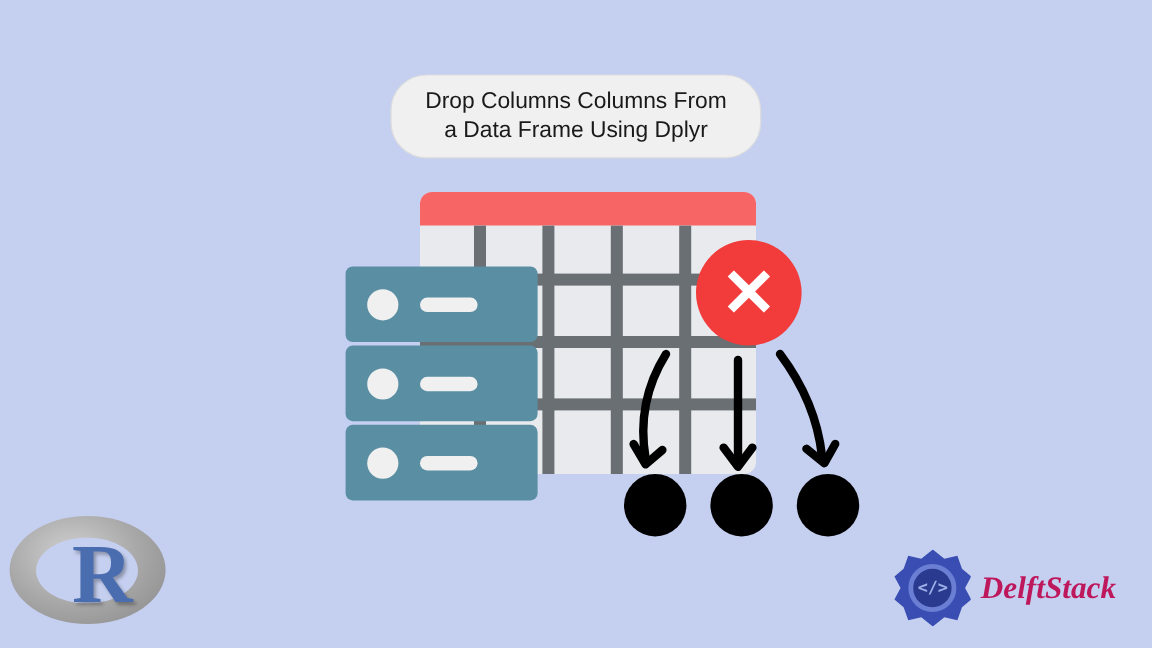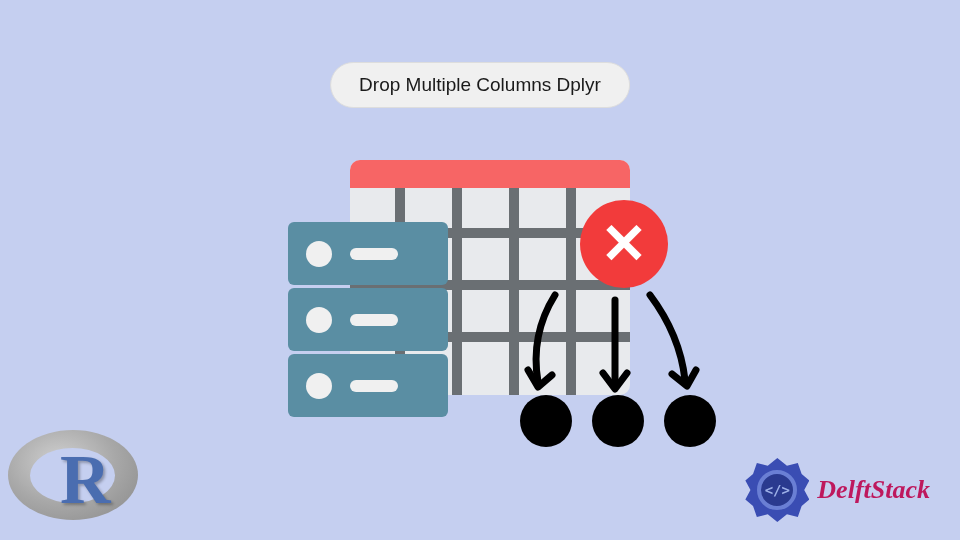--- a/index.html
+++ b/index.html
@@ -222,21 +222,22 @@
   font-style: italic;
   color: #be185d;
   font-weight: 600;
   font-family: Georgia, serif;
 }
 </style>
 </head>
 <body>
 
 <div class="title-pill">
-  <span>Drop Multiple Columns Dplyr</span><br>
+  <span>Drop Columns Columns From</span><br>
+  <span>a Data Frame Using Dplyr</span>
 </div>
 
 <div class="illustration">
   <div class="table-bg"></div>
   <div class="table-header"></div>
   <div class="grid-v gv1"></div>
   <div class="grid-v gv2"></div>
   <div class="grid-v gv3"></div>
   <div class="grid-v gv4"></div>
   <div class="grid-h gh1"></div>

